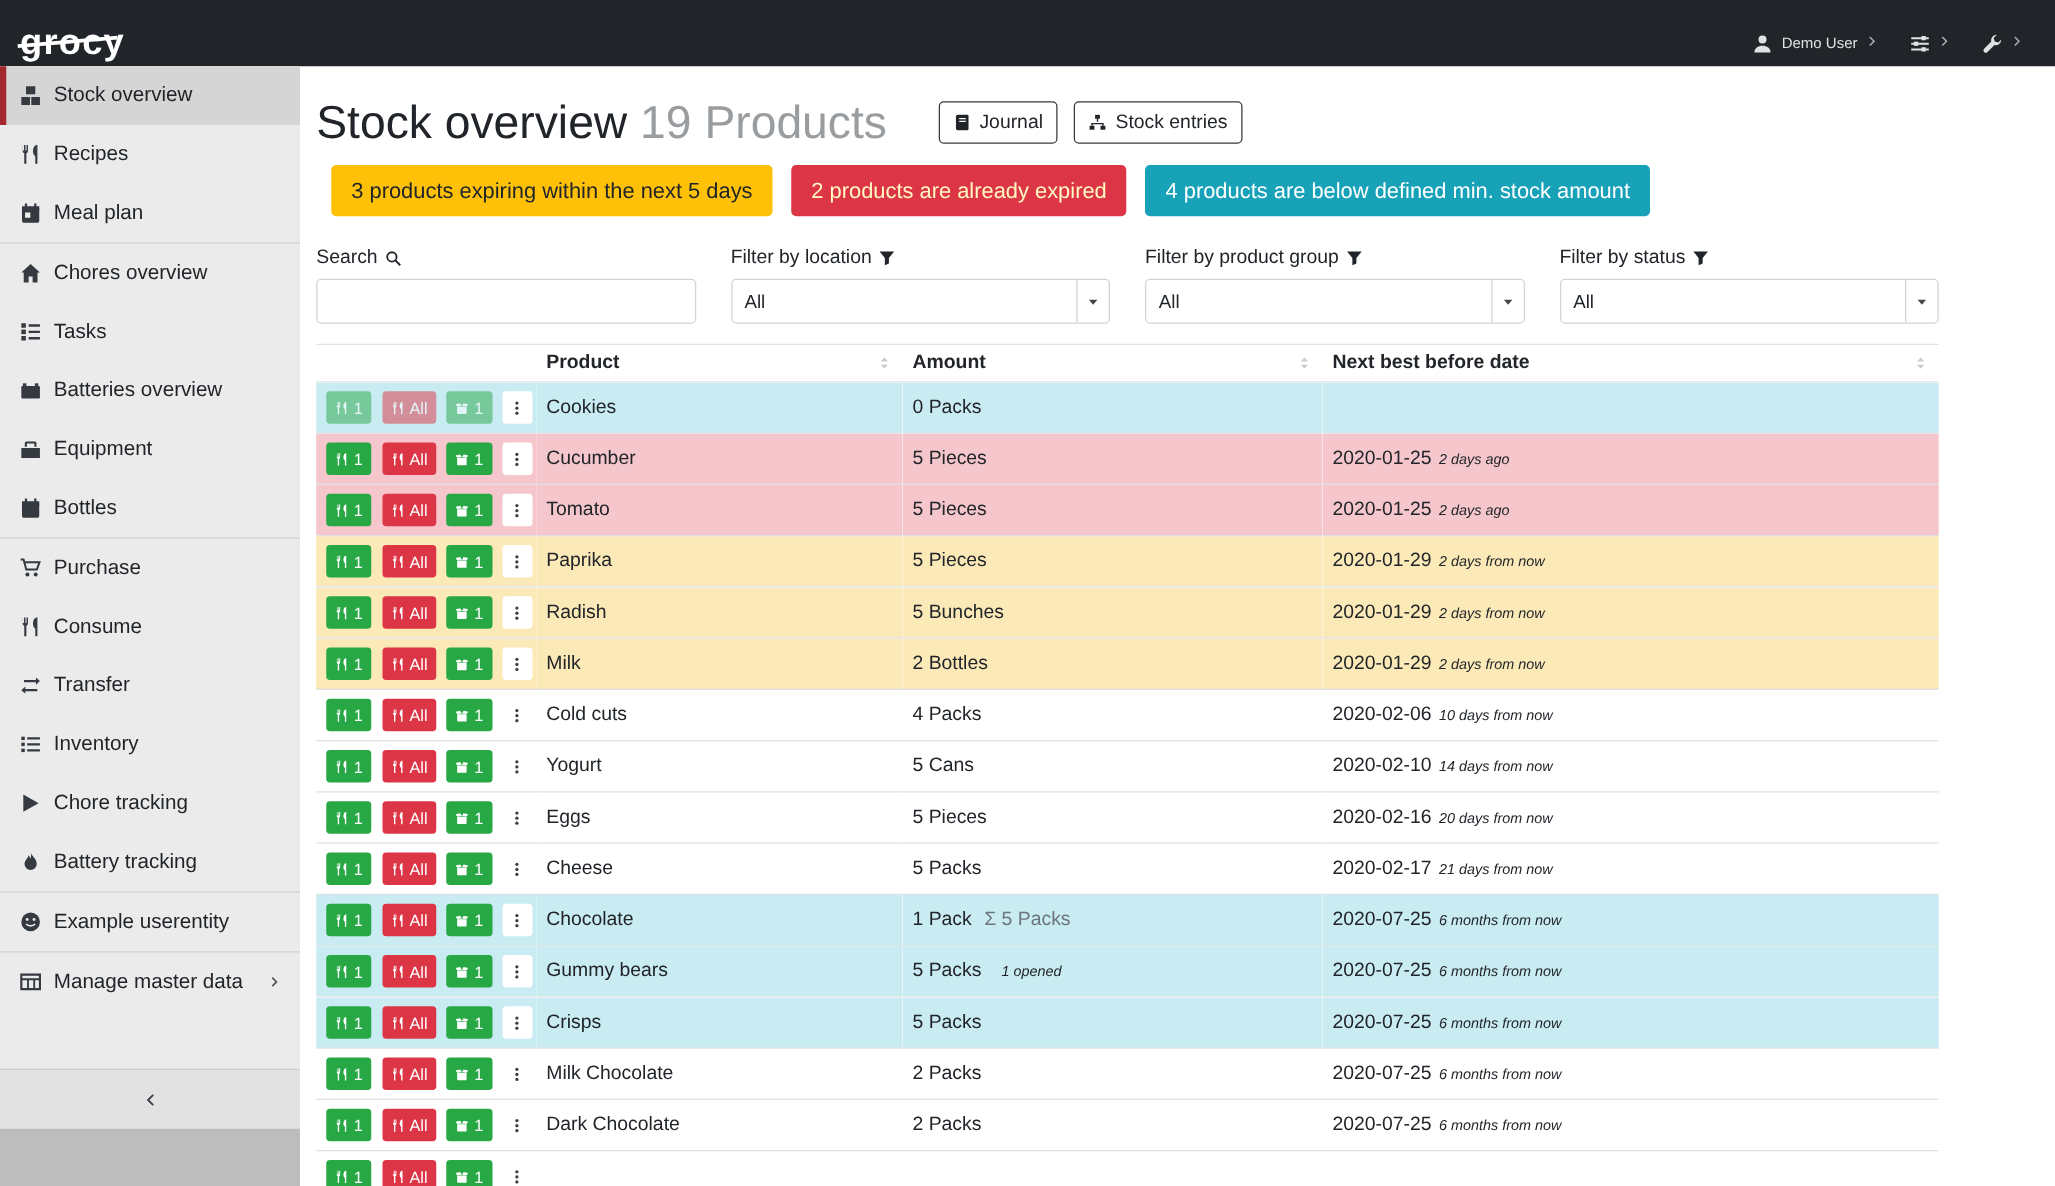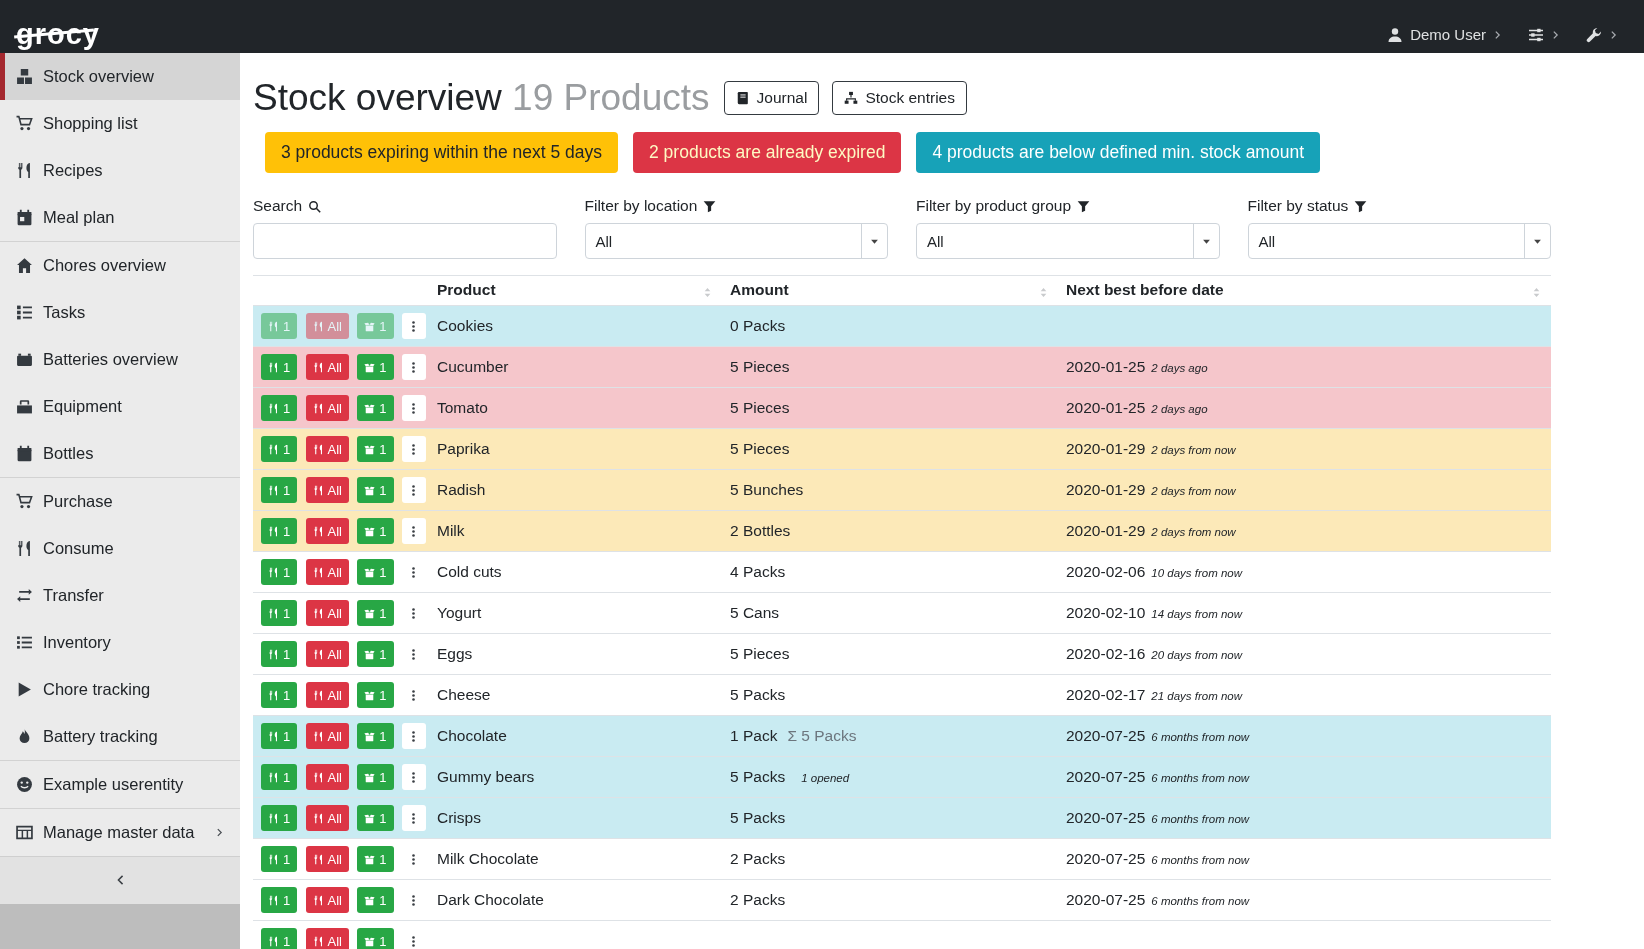--- a/index.html
+++ b/index.html
@@ -7,21 +7,21 @@
               font-family:"Liberation Sans", sans-serif; color:#212529; }
   .app { width:1644px; height:949px; display:flex; flex-direction:column; }
 
   
   .navbar { height:53px; background:#212529; display:flex; align-items:center;
             justify-content:space-between; padding:16px 26px 0 16px; flex:0 0 auto; }
   .logo { color:#fff; font-size:29px; font-weight:700; letter-spacing:1px; position:relative; cursor:pointer; }
   .logo::after { content:""; position:absolute; left:-2px; top:14px; width:80px; height:2.5px;
                  background:#fff; transform:rotate(-5deg); }
   .nav-right { display:flex; align-items:center; gap:26px; }
-  .nav-item { display:flex; align-items:center; gap:7px; color:#dfe1e2; font-size:15px; cursor:pointer; }
+  .nav-item { display:flex; align-items:flex-start; gap:7px; color:#dfe1e2; font-size:12px; cursor:pointer; }
   .nav-item .nicon { width:16px; height:16px; color:#dfe1e2; }
   .nav-item .chev { width:9px; height:12px; color:#a9adb1; }
 
   [data-icon] { display:inline-flex; }
   [data-icon] svg { display:block; width:100%; height:100%; }
 
   
   .body { flex:1; display:flex; min-height:0; }
 
   
@@ -37,21 +37,21 @@
                     display:flex; align-items:center; justify-content:center; cursor:pointer; }
   .sidebar-footer .cicon { width:11px; height:16px; color:#3a3f44; }
   .sidebar-bottom { height:46px; background:#bdbdbd; }
 
   
   .content { flex:1; overflow:hidden; padding:13px 0 0 13px; }
   .content-inner { width:1298px; }
   .title-row { display:flex; align-items:center; gap:14px; margin:10px 0 12px; }
   h1 { font-size:37px; font-weight:500; line-height:1.2; white-space:nowrap; }
   h1 .muted { color:#9a9da0; font-weight:400; }
-  .toolbar { display:flex; gap:13px; margin-left:0; }
+  .toolbar { display:flex; gap:13px; margin-left:27px; }
   .tbtn { display:inline-flex; align-items:center; gap:7px; border:1px solid #343a40; border-radius:4px;
           background:#fff; color:#212529; font-size:15.5px; padding:7px 11px; cursor:pointer;
           font-family:inherit; white-space:nowrap; }
   .tbtn .ticon { width:14px; height:14px; color:#212529; }
 
   .banners { display:flex; gap:15px; margin:0 0 24px; }
   .banner { border-radius:4px; font-size:17.5px; padding:10px 16px; cursor:pointer; white-space:nowrap; }
   .banner-warning { background:#ffc107; color:#212529;margin-left:12px; }
   .banner-danger  { background:#dc3545; color:#fef9c3; }
   .banner-info    { background:#17a2b8; color:#fff; }
@@ -65,21 +65,21 @@
              background:#fff; cursor:pointer; overflow:hidden; }
   .fselect .sel-text { flex:1; padding:0 10px; font-size:15px; }
   .fselect .sel-caret { width:26px; align-self:stretch; display:flex; align-items:center;
                         justify-content:center; border-left:1px solid #ced4da; color:#444; }
   .fselect .sel-caret span { width:9px; height:9px; }
 
   
   table { width:100%; border-collapse:collapse; font-size:15.5px; table-layout:fixed; }
   thead th { text-align:left; font-weight:700; padding:5px 8px 6px;
              border-top:1px solid #dee2e6; border-bottom:1px solid #dee2e6; cursor:pointer; }
-  .th-wrap { display:flex; align-items:flex-end; justify-content:space-between; }
+  .th-wrap { display:flex; align-items:center; justify-content:space-between; }
   .sort-icon { width:13px; height:13px; color:#c9cbcd; flex:0 0 auto; }
   th.col-actions { width:176px; } th.col-product { width:293px; } th.col-amount { width:336px; }
   tbody td { padding:7px 8px; border-top:1px solid #dee2e6; vertical-align:middle;
              white-space:nowrap; overflow:hidden; }
   tbody tr:first-child td { border-top:none; }
   .row-info    td { background:#c9ebf2; }
   .row-danger  td { background:#f5c6cb; }
   .row-warning td { background:#fce9b8; }
 
   .td-actions { white-space:nowrap; }
@@ -157,31 +157,20 @@
   <div class="side-item active">
     <span class="side-icon" data-icon="boxes">
               <svg viewBox="0 0 16 16">
                 <path d="M4.5 1h7v6h-7zM1 9h6.5v6H1zM8.5 9H15v6H8.5z" fill="currentColor"></path>
               </svg>
             </span>
     <span class="side-label">Stock overview</span>
     <span class="side-caret"></span>
   </div>
 
-  <div class="side-item">
-    <span class="side-icon" data-icon="shopping-cart">
-              <svg viewBox="0 0 16 16">
-                <path d="M.5 1.5h2.2l2 7.6h8l2-5.6H3.4" fill="none" stroke="currentColor" stroke-width="1.5"></path>
-                <circle cx="5.6" cy="12.8" r="1.5" fill="currentColor"></circle>
-                <circle cx="11.8" cy="12.8" r="1.5" fill="currentColor"></circle>
-              </svg>
-            </span>
-    <span class="side-label">Shopping list</span>
-    <span class="side-caret"></span>
-  </div>
 
   <div class="side-item">
     <span class="side-icon" data-icon="utensils">
               <svg viewBox="0 0 16 16">
                 <path d="M2 1v4.5a1.8 1.8 0 0 0 1.2 1.7V15h1.6V7.2A1.8 1.8 0 0 0 6 5.5V1H4.9v4h-.8V1H3v4h-.9V1z" fill="currentColor"></path>
                 <path d="M12.8 1c-1.8 0-3 2-3 4.6 0 2 .8 3.3 1.7 3.7V15h1.6V1z" fill="currentColor"></path>
               </svg>
             </span>
     <span class="side-label">Recipes</span>
     <span class="side-caret"></span>

